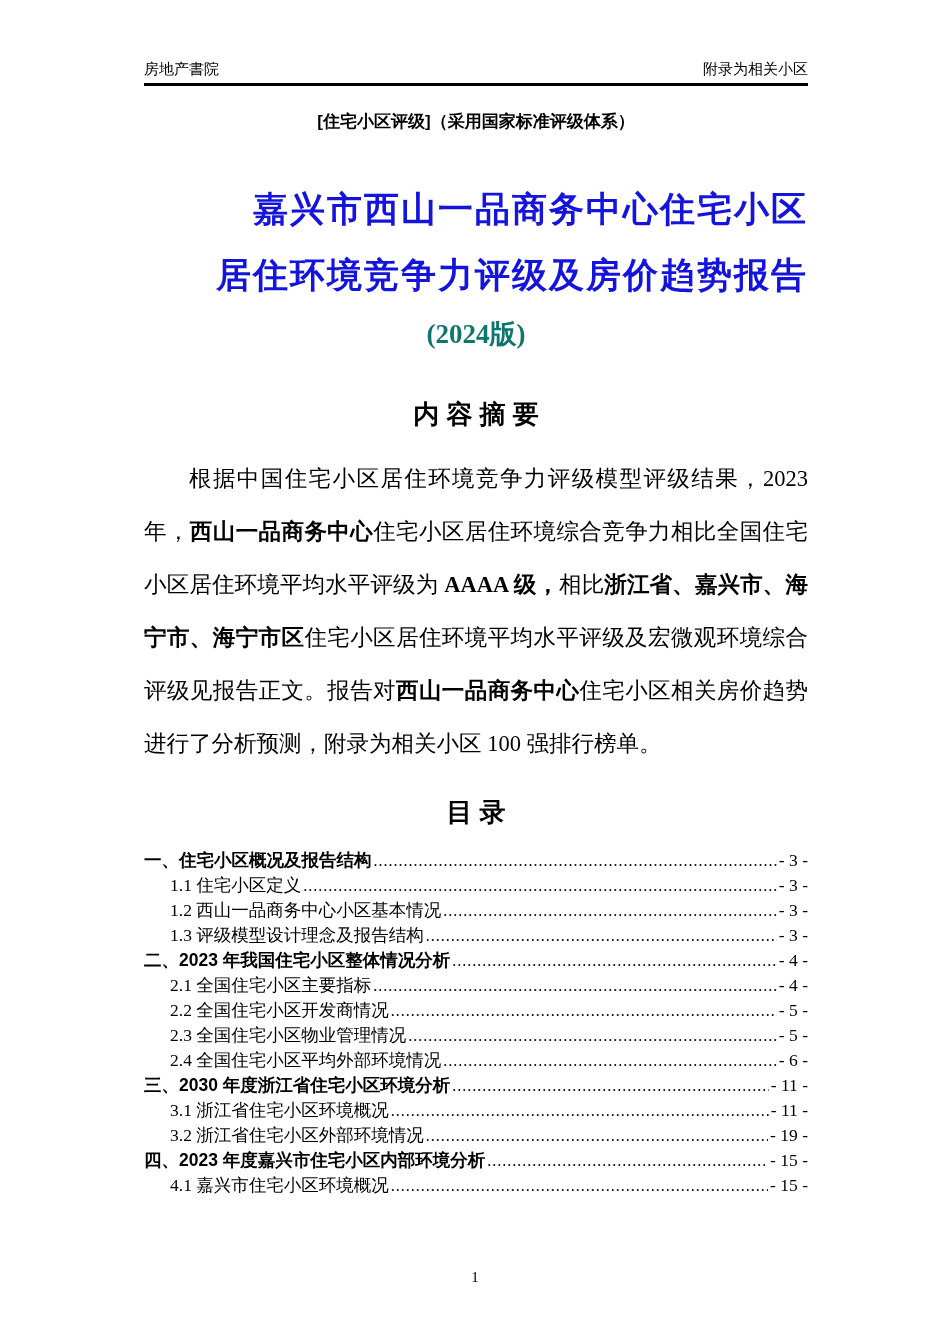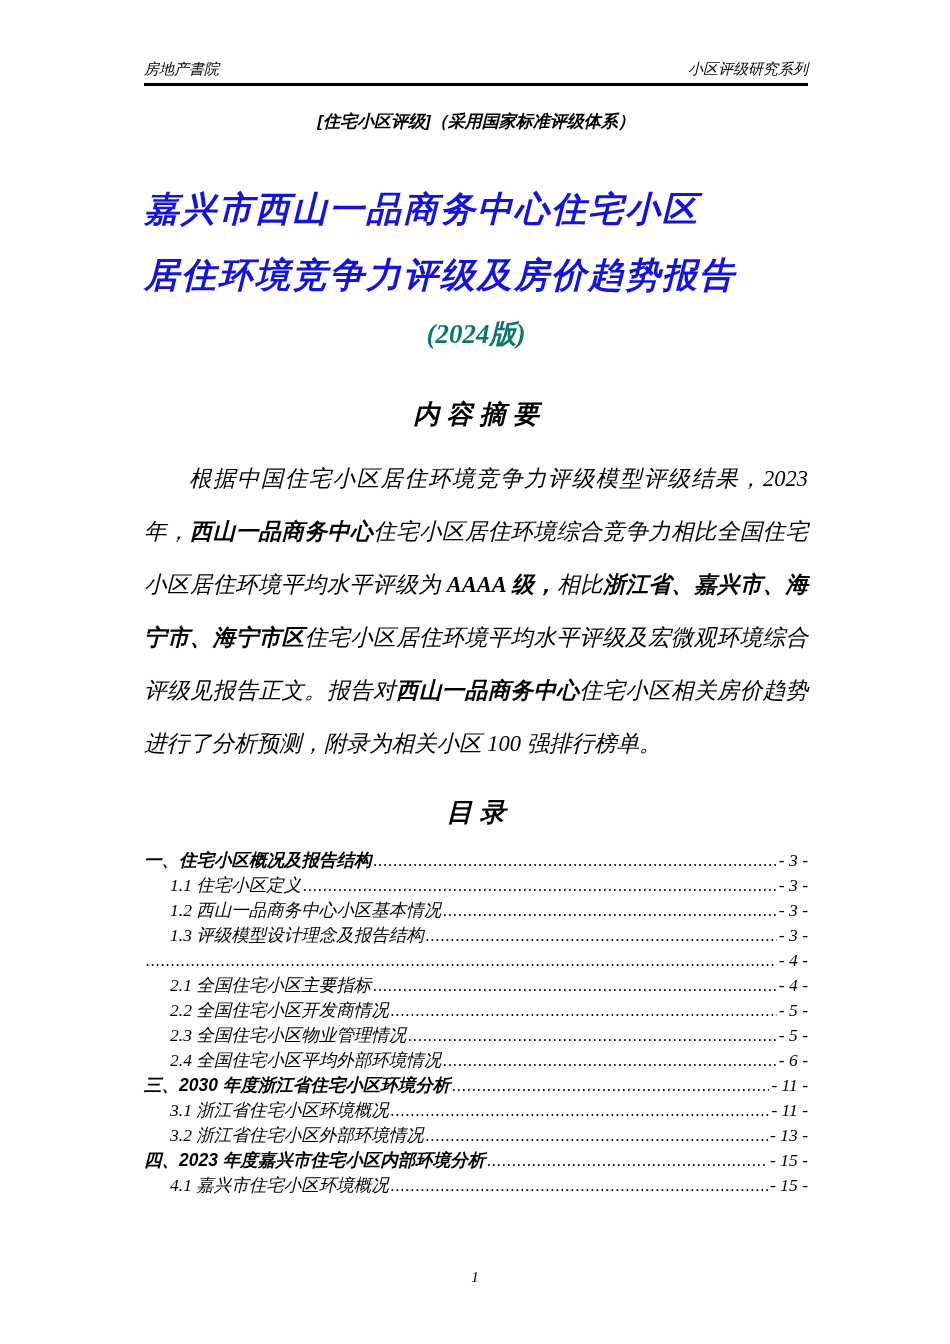--- a/index.html
+++ b/index.html
@@ -7,21 +7,20 @@
     position: relative;
     width: 950px;
     height: 1344px;
     margin: 0 auto;
     background: #ffffff;
     box-sizing: border-box;
     padding: 0 142px 0 144px;
     color: #000;
     font-family: "Liberation Serif", "DejaVu Serif", serif;
     overflow: hidden;
-    font-style: italic;
   }
 
   
   .header-row {
     margin-top: 58px;
     display: flex;
     justify-content: space-between;
     align-items: flex-end;
     font-family: "Liberation Sans", "DejaVu Sans", sans-serif;
     font-size: 15px;
@@ -35,21 +34,21 @@
     margin-top: 24px;
     font-family: "Liberation Sans", "DejaVu Sans", sans-serif;
     font-weight: bold;
     font-size: 17px;
     line-height: 24px;
     text-align: center;
   }
 
   
   .title-line {
-    text-align: left;
+    text-align: right;
     color: #1414dd;
     font-weight: bold;
     font-size: 35px;
     line-height: 48px;
     letter-spacing: 2px;
     font-family: "Liberation Serif", "DejaVu Serif", serif;
   }
   .title-line.first  { margin-top: 52px; }
   .title-line.second { margin-top: 18px; }
   .edition {
@@ -125,21 +124,21 @@
     font-size: 15px;
   }
 </style>
 </head>
 <body>
 
 <div class="page">
 
   <div class="header-row">
     <span>房地产書院</span>
-    <span>小区评级研究系列</span>
+    <span>附录为相关小区</span>
   </div>
 
   <div class="doc-label">[住宅小区评级]（采用国家标准评级体系）</div>
 
   <div class="title-line first">嘉兴市西山一品商务中心住宅小区</div>
   <div class="title-line second">居住环境竞争力评级及房价趋势报告</div>
   <div class="edition">(2024版)</div>
 
   <div class="summary-heading">内 容 摘 要</div>
 
@@ -162,20 +161,21 @@
       <span class="toc-label">1.2 西山一品商务中心小区基本情况</span>
         <span class="toc-dots"></span>
         <span class="toc-page">- 3 -</span>
     </div>
     <div class="toc-row l2">
       <span class="toc-label">1.3 评级模型设计理念及报告结构</span>
         <span class="toc-dots"></span>
         <span class="toc-page">- 3 -</span>
     </div>
     <div class="toc-row l1">
+      <span class="toc-label">二、2023 年我国住宅小区整体情况分析</span>
         <span class="toc-dots"></span>
         <span class="toc-page">- 4 -</span>
     </div>
     <div class="toc-row l2">
       <span class="toc-label">2.1 全国住宅小区主要指标</span>
         <span class="toc-dots"></span>
         <span class="toc-page">- 4 -</span>
     </div>
     <div class="toc-row l2">
       <span class="toc-label">2.2 全国住宅小区开发商情况</span>
@@ -198,21 +198,21 @@
         <span class="toc-page">- 11 -</span>
     </div>
     <div class="toc-row l2">
       <span class="toc-label">3.1 浙江省住宅小区环境概况</span>
         <span class="toc-dots"></span>
         <span class="toc-page">- 11 -</span>
     </div>
     <div class="toc-row l2">
       <span class="toc-label">3.2 浙江省住宅小区外部环境情况</span>
         <span class="toc-dots"></span>
-        <span class="toc-page">- 13 -</span>
+        <span class="toc-page">- 19 -</span>
     </div>
     <div class="toc-row l1">
       <span class="toc-label">四、2023 年度嘉兴市住宅小区内部环境分析</span>
         <span class="toc-dots"></span>
         <span class="toc-page">- 15 -</span>
     </div>
     <div class="toc-row l2">
       <span class="toc-label">4.1 嘉兴市住宅小区环境概况</span>
         <span class="toc-dots"></span>
         <span class="toc-page">- 15 -</span>

